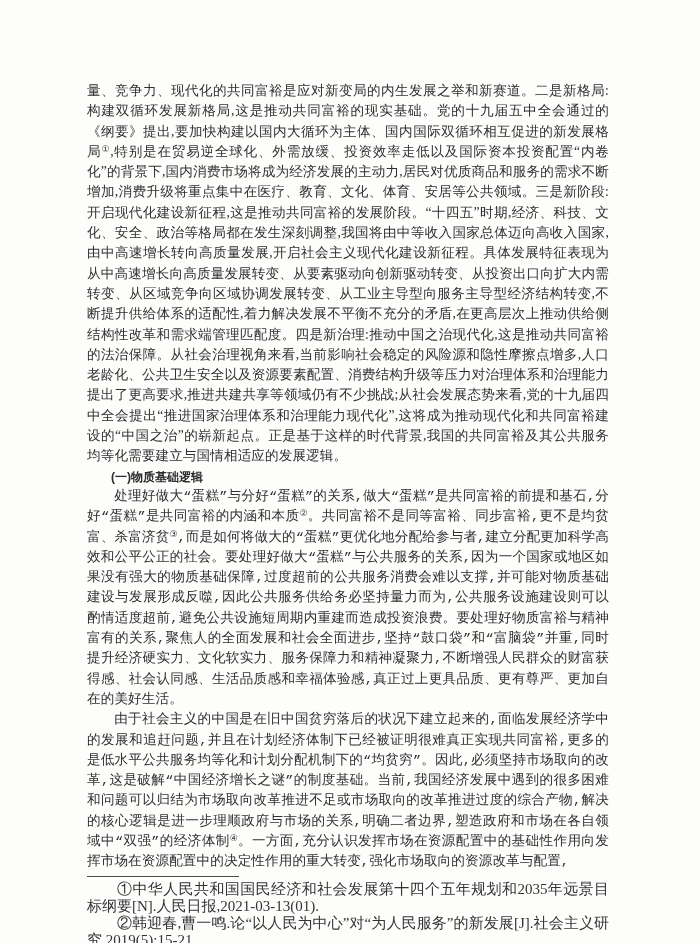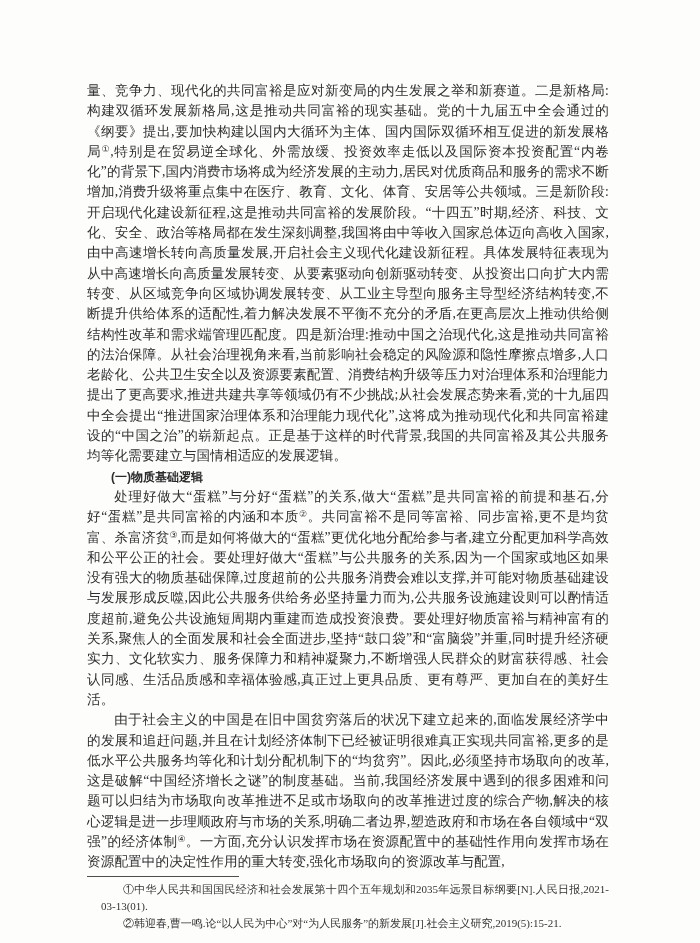--- a/index.html
+++ b/index.html
@@ -20,21 +20,21 @@
     left: 87px;
     top: 81px;
     width: 522px;
   }
   .body-para {
     font-size: 13.6px;
     line-height: 20.3px;
     text-align: justify;
     letter-spacing: 0.1px;
   }
-  .indent { text-indent: 2em; }
+  .indent { text-indent: 2em; font-family: Liberation Mono, monospace; }
   .section-heading {
     font-family: "Liberation Sans", "DejaVu Sans", sans-serif;
     font-weight: bold;
     font-size: 12px;
     line-height: 20.3px;
     text-indent: 2em;
     color: #2a2a2a;
   }
   sup.fref {
     font-size: 9px;
@@ -43,26 +43,25 @@
     letter-spacing: 0;
   }
   .footnote-sep {
     width: 152px;
     height: 0;
     border-top: 1px solid #4d4d4d;
     margin-top: 3px;
   }
   .footnotes { margin-top: 4px; }
   .footnote {
-    font-size: 11px;
+    font-size: 15px;
     line-height: 17px;
     text-indent: 2em;
     text-align: justify;
     color: #333333;
-    margin-left: 14px;
   }
 </style>
 </head>
 <body>
 
 <div class="page">
   <div class="text-block">
 
     <p class="body-para">量、竞争力、现代化的共同富裕是应对新变局的内生发展之举和新赛道。二是新格局:构建双循环发展新格局,这是推动共同富裕的现实基础。党的十九届五中全会通过的《纲要》提出,要加快构建以国内大循环为主体、国内国际双循环相互促进的新发展格局<sup class="fref">①</sup>,特别是在贸易逆全球化、外需放缓、投资效率走低以及国际资本投资配置“内卷化”的背景下,国内消费市场将成为经济发展的主动力,居民对优质商品和服务的需求不断增加,消费升级将重点集中在医疗、教育、文化、体育、安居等公共领域。三是新阶段:开启现代化建设新征程,这是推动共同富裕的发展阶段。“十四五”时期,经济、科技、文化、安全、政治等格局都在发生深刻调整,我国将由中等收入国家总体迈向高收入国家,由中高速增长转向高质量发展,开启社会主义现代化建设新征程。具体发展特征表现为从中高速增长向高质量发展转变、从要素驱动向创新驱动转变、从投资出口向扩大内需转变、从区域竞争向区域协调发展转变、从工业主导型向服务主导型经济结构转变,不断提升供给体系的适配性,着力解决发展不平衡不充分的矛盾,在更高层次上推动供给侧结构性改革和需求端管理匹配度。四是新治理:推动中国之治现代化,这是推动共同富裕的法治保障。从社会治理视角来看,当前影响社会稳定的风险源和隐性摩擦点增多,人口老龄化、公共卫生安全以及资源要素配置、消费结构升级等压力对治理体系和治理能力提出了更高要求,推进共建共享等领域仍有不少挑战;从社会发展态势来看,党的十九届四中全会提出“推进国家治理体系和治理能力现代化”,这将成为推动现代化和共同富裕建设的“中国之治”的崭新起点。正是基于这样的时代背景,我国的共同富裕及其公共服务均等化需要建立与国情相适应的发展逻辑。</p>
 

